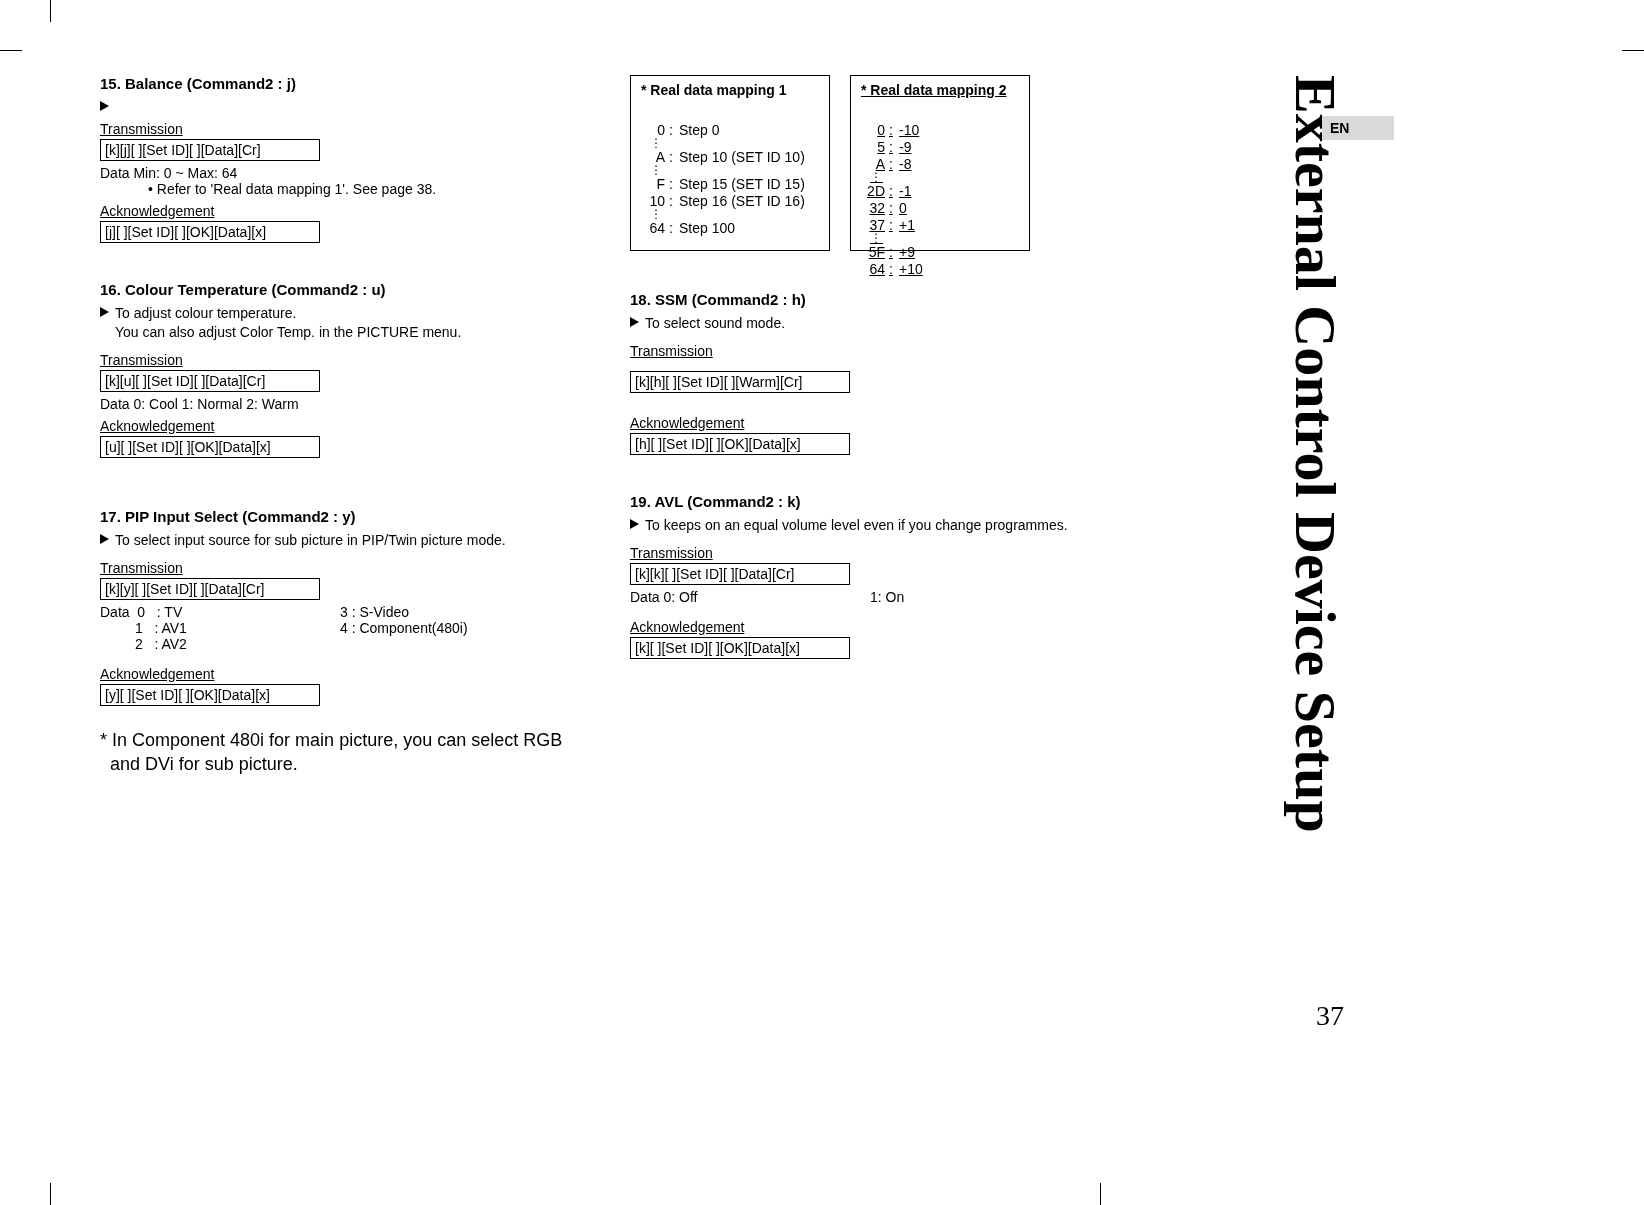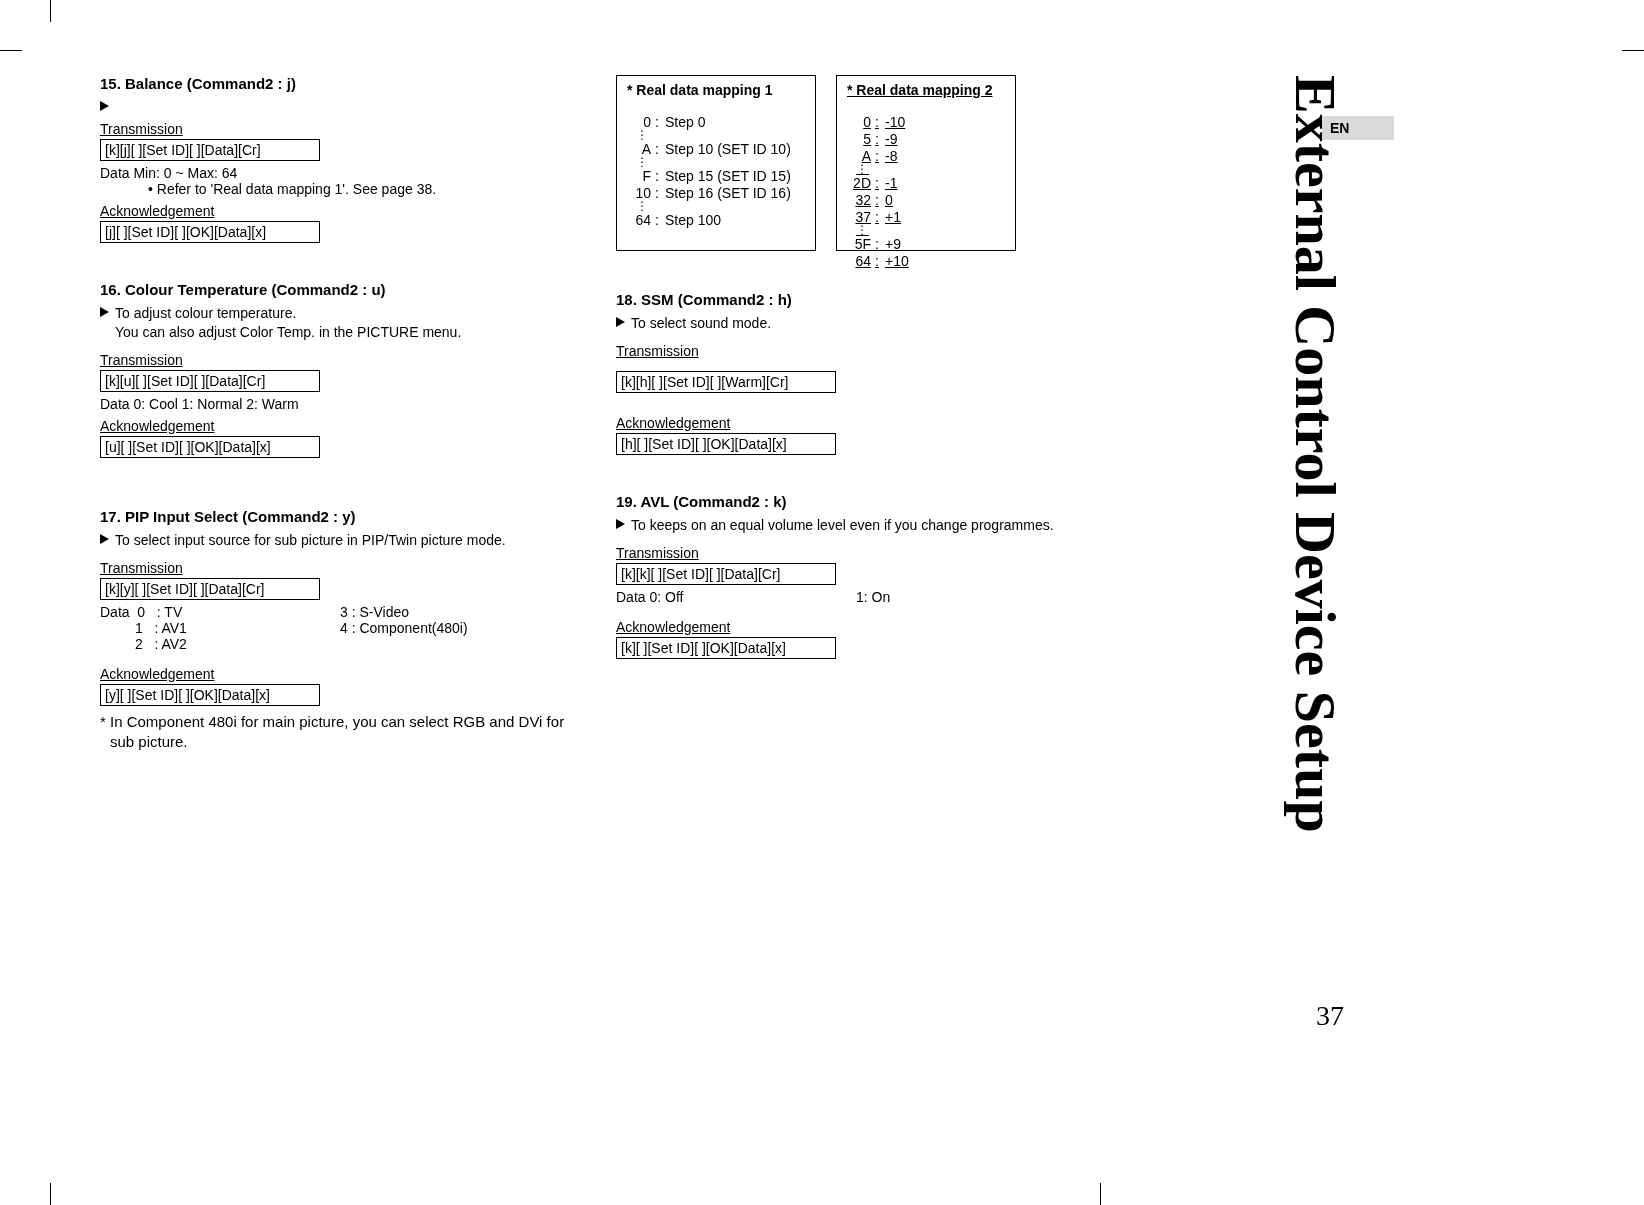--- a/index.html
+++ b/index.html
@@ -21,21 +21,21 @@
 
   .page {
     position: absolute;
     left: 100px;
     top: 75px;
     width: 1120px;
     height: 960px;
   }
   .columns {
     display: flex;
-    gap: 36px;
+    gap: 50px;
   }
   .col { width: 480px; }
   .col-r { width: 480px; }
 
   .section { margin-bottom: 38px; }
   .sec-title { font-weight: bold; font-size: 15px; margin-bottom: 6px; }
   .desc-row { display: flex; align-items: flex-start; margin-bottom: 4px; }
   .play {
     display: inline-block;
     width: 0; height: 0;
@@ -64,32 +64,32 @@
     margin-bottom: 4px;
   }
   .dataline { font-size: 14px; margin-top: 2px; }
   .bullet-note { font-size: 14px; margin-left: 48px; }
   .bullet-dot::before { content: "• "; }
 
   .two-col-data .row { display: flex; }
   .two-col-data .c1 { width: 240px; }
   .two-col-data .c2 { width: 200px; }
 
-  .foot-note { font-size: 15px; line-height: 1.35; margin-top: 6px; }
+  .foot-note { font-size: 18px; line-height: 1.35; margin-top: 22px; }
   .foot-note .hang { display: block; padding-left: 10px; text-indent: -10px; }
 
   .mapping-boxes { display: flex; gap: 20px; margin-bottom: 40px; }
   .map-box {
     border: 1.5px solid #000;
     padding: 6px 10px 10px 10px;
     font-size: 14px;
     width: 200px;
   }
   .map-box2 { width: 180px; height: 176px; text-decoration: underline; }
-  .map-title { font-weight: bold; font-size: 14px; margin-bottom: 16px; }
+  .map-title { font-weight: bold; font-size: 14px; margin-bottom: 24px; }
   .map-row { display: flex; margin-bottom: 1px; }
   .mk { width: 28px; text-align: right; padding-right: 4px; }
   .mc { width: 8px; }
   .mv { flex: 1; padding-left: 2px; }
   .mdots { width: 28px; text-align: right; padding-right: 6px; font-size: 10px; line-height: 8px; letter-spacing: 1px; color: #000; }
   .vdots::after { content: "⋮"; font-size: 12px; }
 
   .side-title {
     position: absolute;
     right: 300px;

